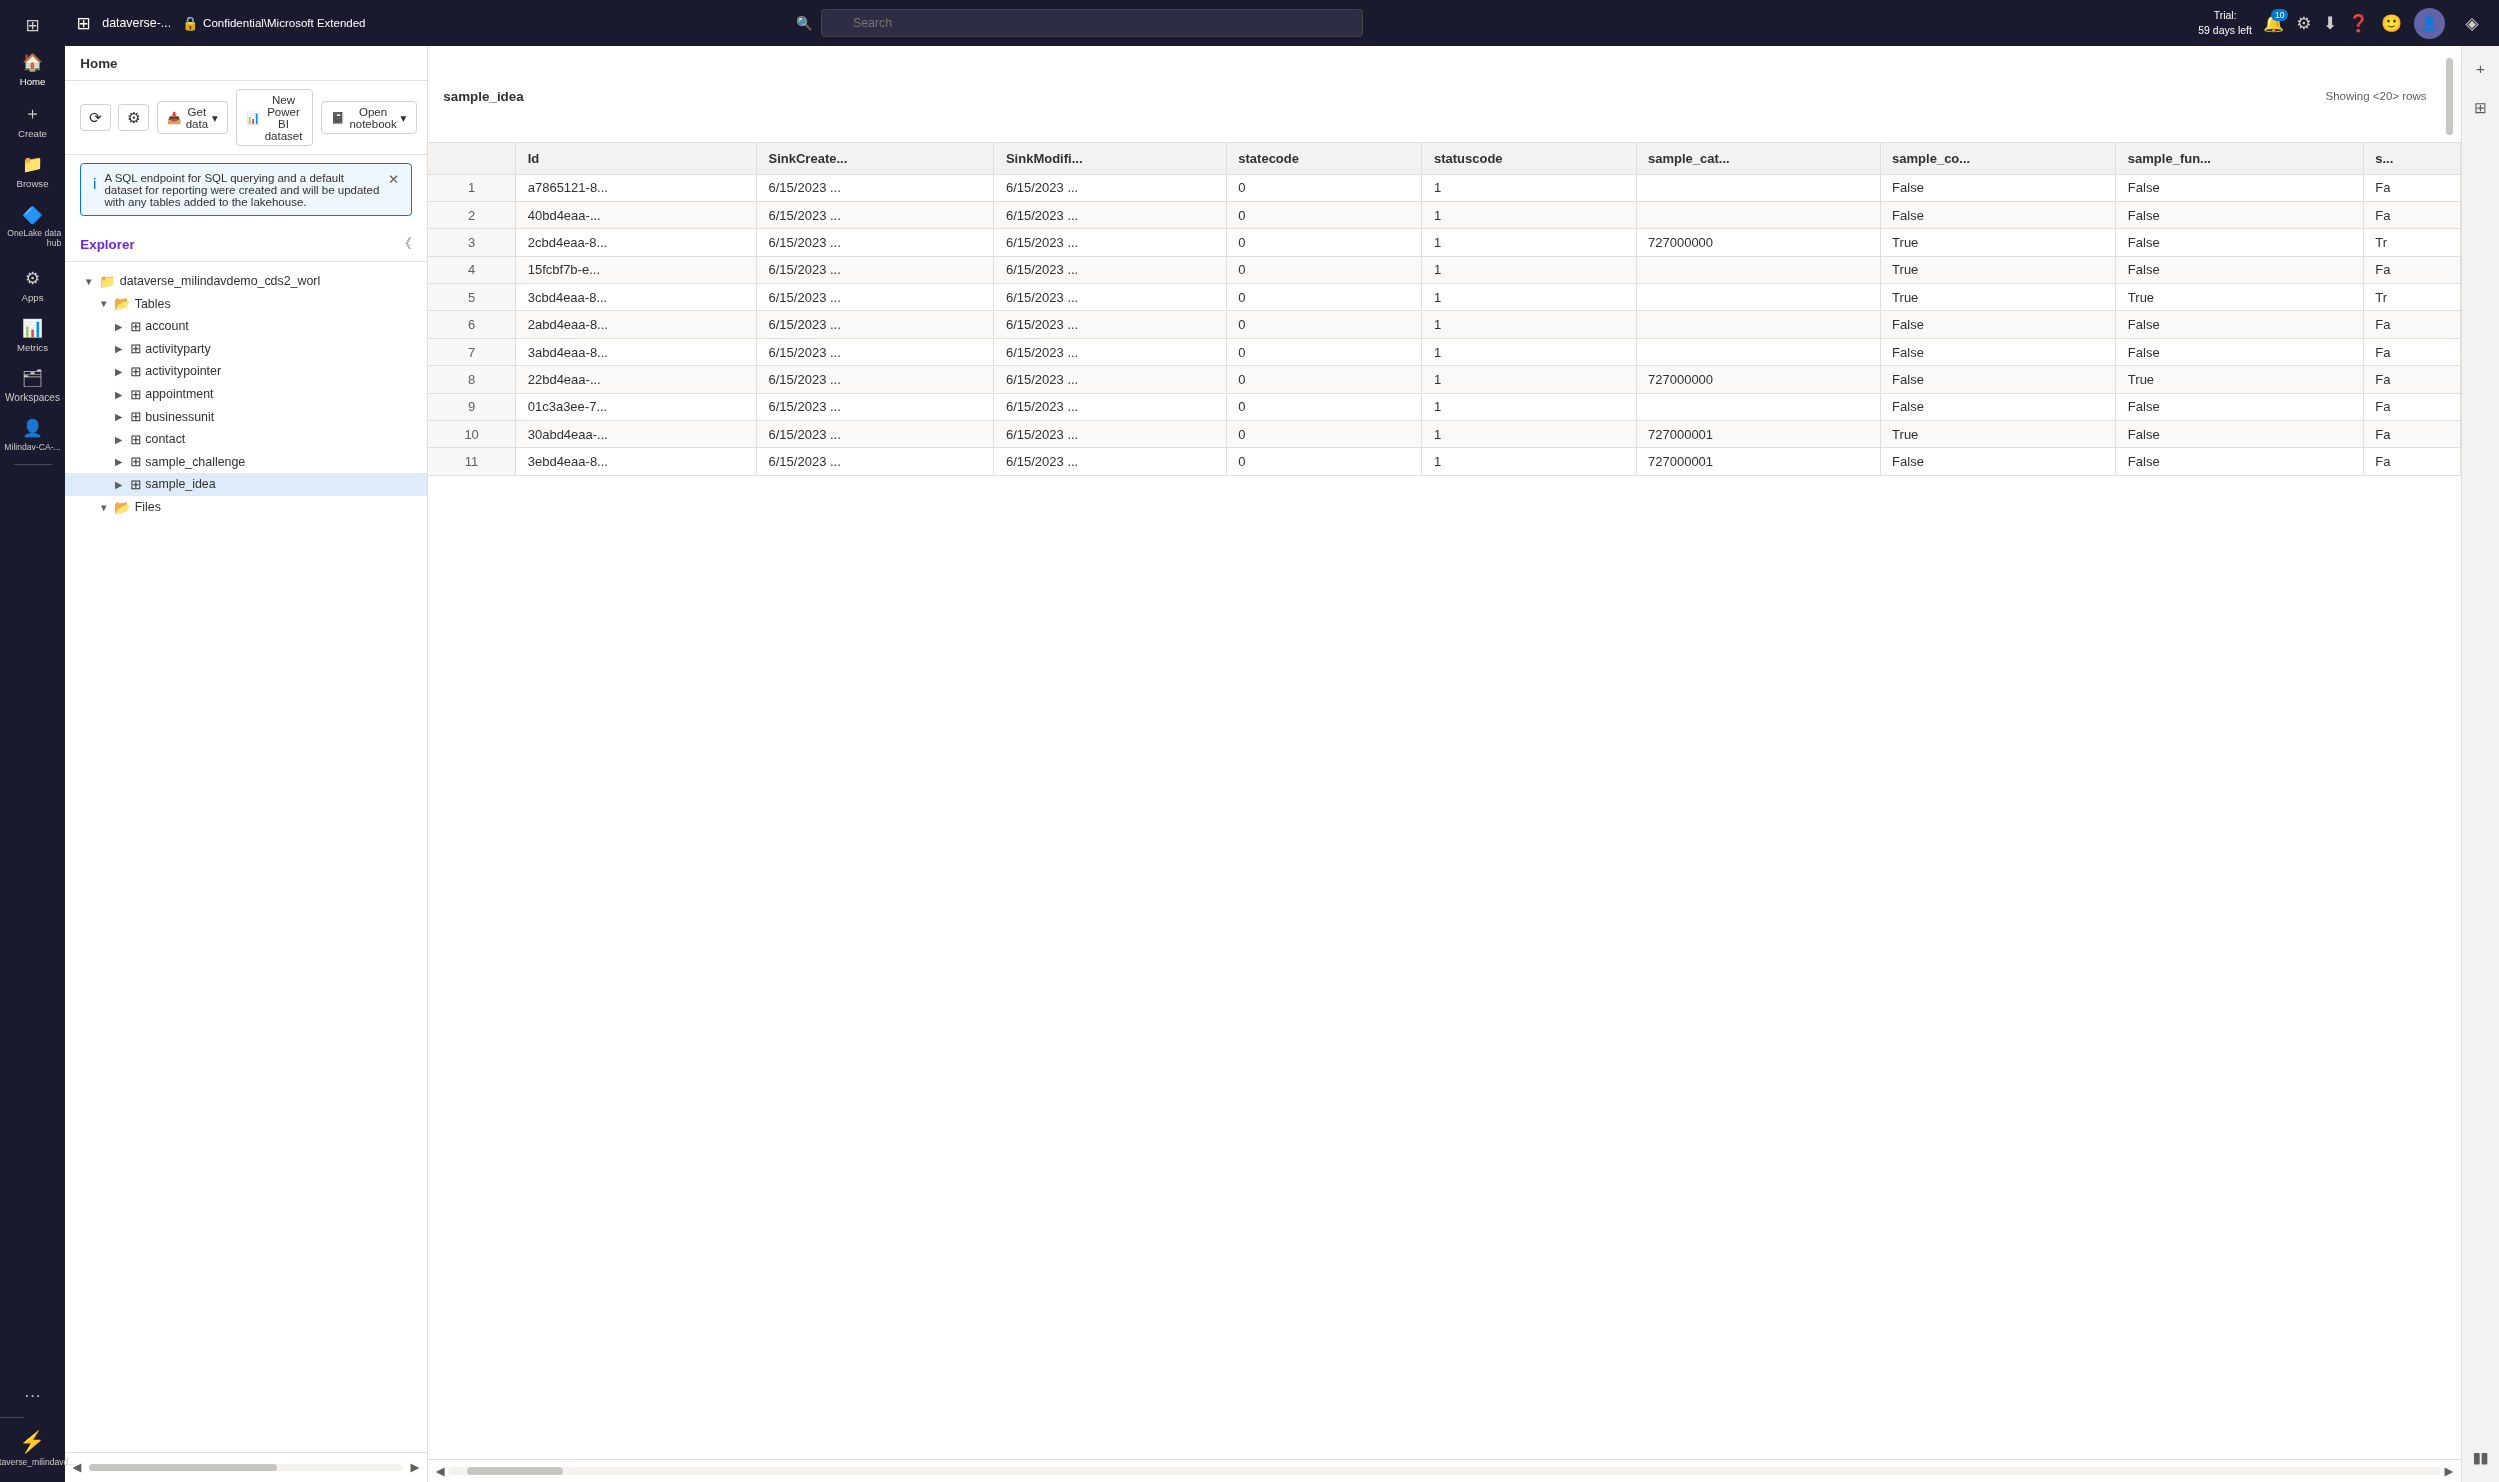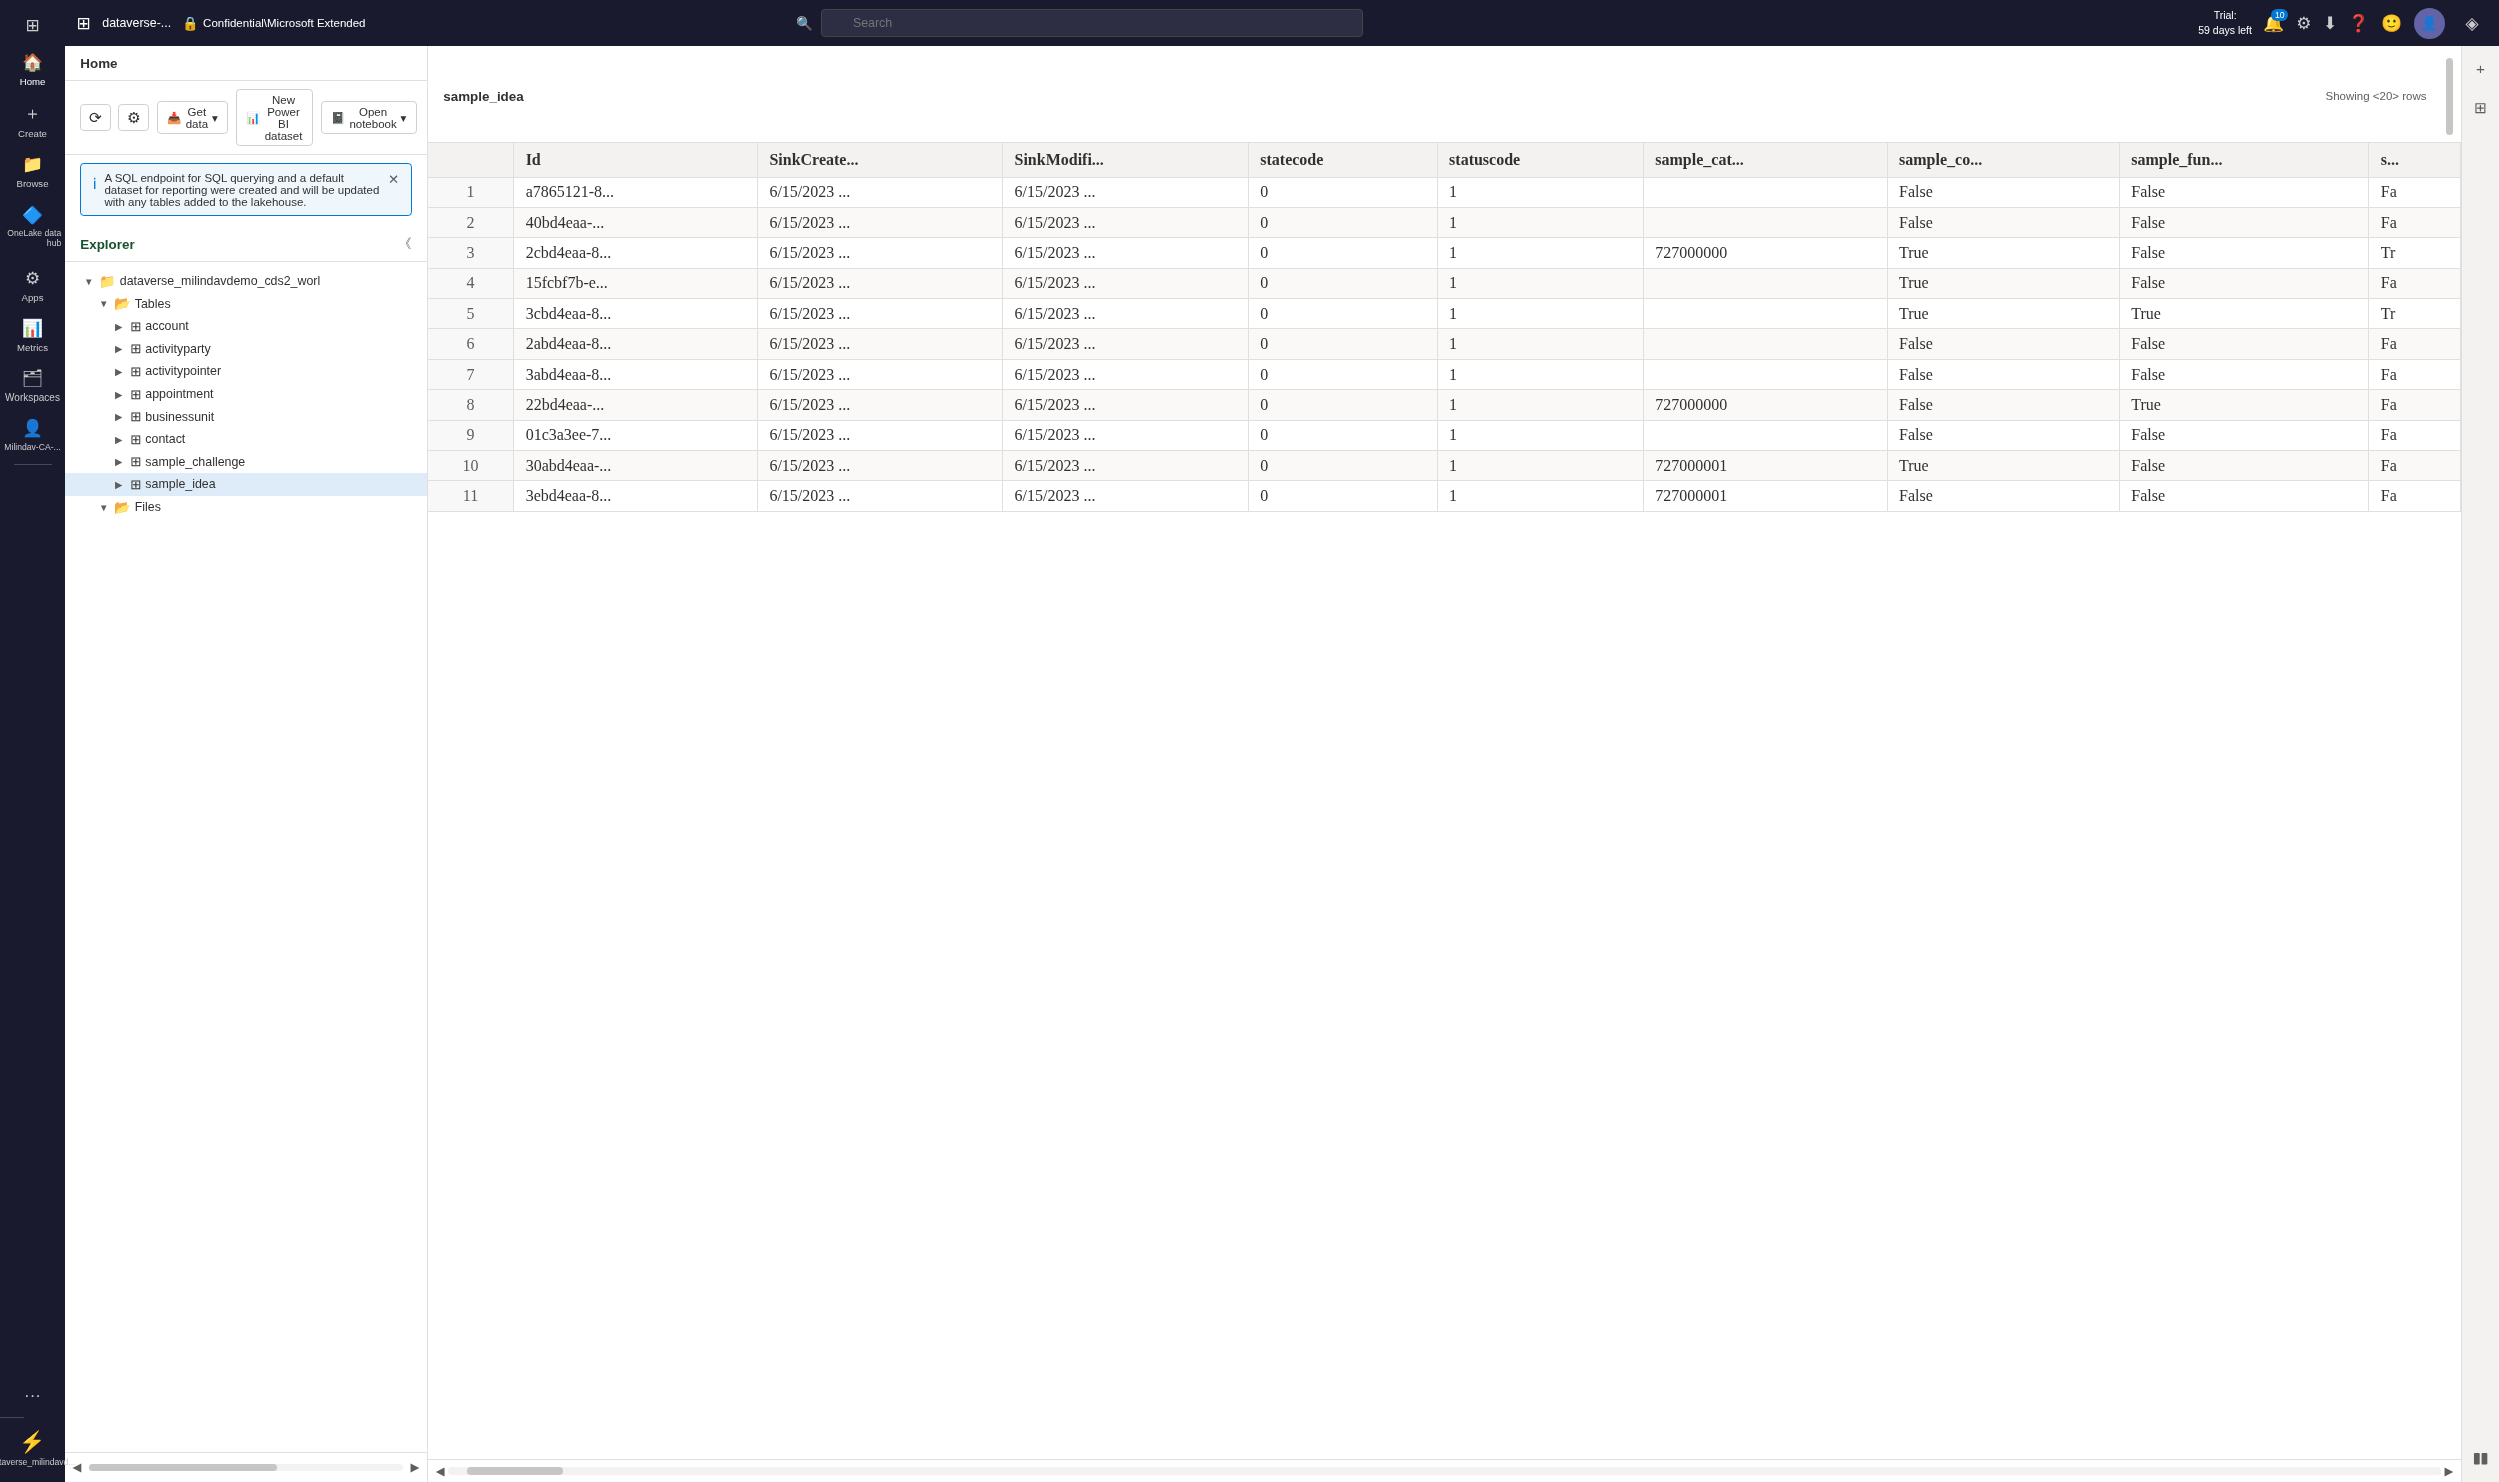--- a/index.html
+++ b/index.html
@@ -217,21 +217,21 @@
     .info-close { margin-left: auto; cursor: pointer; color: #605e5c; font-size: 13.4px; }
 
     
     .explorer-header {
       display: flex;
       align-items: center;
       justify-content: space-between;
       padding: 11.5px 15.3px 7.7px;
       border-bottom: 1px solid #e1dfdd;
     }
-    .explorer-title { font-size: 13.4px; font-weight: 600; color: #14532d; }
+    .explorer-title { font-size: 13.4px; font-weight: 600; color: #6d28d9; }
     .collapse-btn { cursor: pointer; color: #605e5c; font-size: 13.4px; }
 
     .tree-area { overflow-y: auto; flex: 1; padding: 7.7px 0; }
     .tree-item {
       display: flex;
       align-items: center;
       padding: 3.8px 7.7px;
       cursor: pointer;
       gap: 3.8px;
       color: #323130;
@@ -267,22 +267,21 @@
       align-items: center;
       padding: 11.5px 15.3px 7.7px;
       border-bottom: 1px solid #e1dfdd;
     }
     .table-name { font-size: 13.4px; font-weight: 600; color: #323130; }
     .table-count { font-size: 11.5px; color: #605e5c; }
 
     table {
       width: 100%;
       border-collapse: collapse;
-      font-size: 16px;
-      font-family: Liberation Serif, serif;
+      font-size: 13px;
     }
     th {
       background: #f3f2f1;
       border-bottom: 1.9px solid #e1dfdd;
       border-right: 1px solid #e1dfdd;
       padding: 7.7px 11.5px;
       text-align: left;
       font-weight: 600;
       color: #323130;
       white-space: nowrap;

